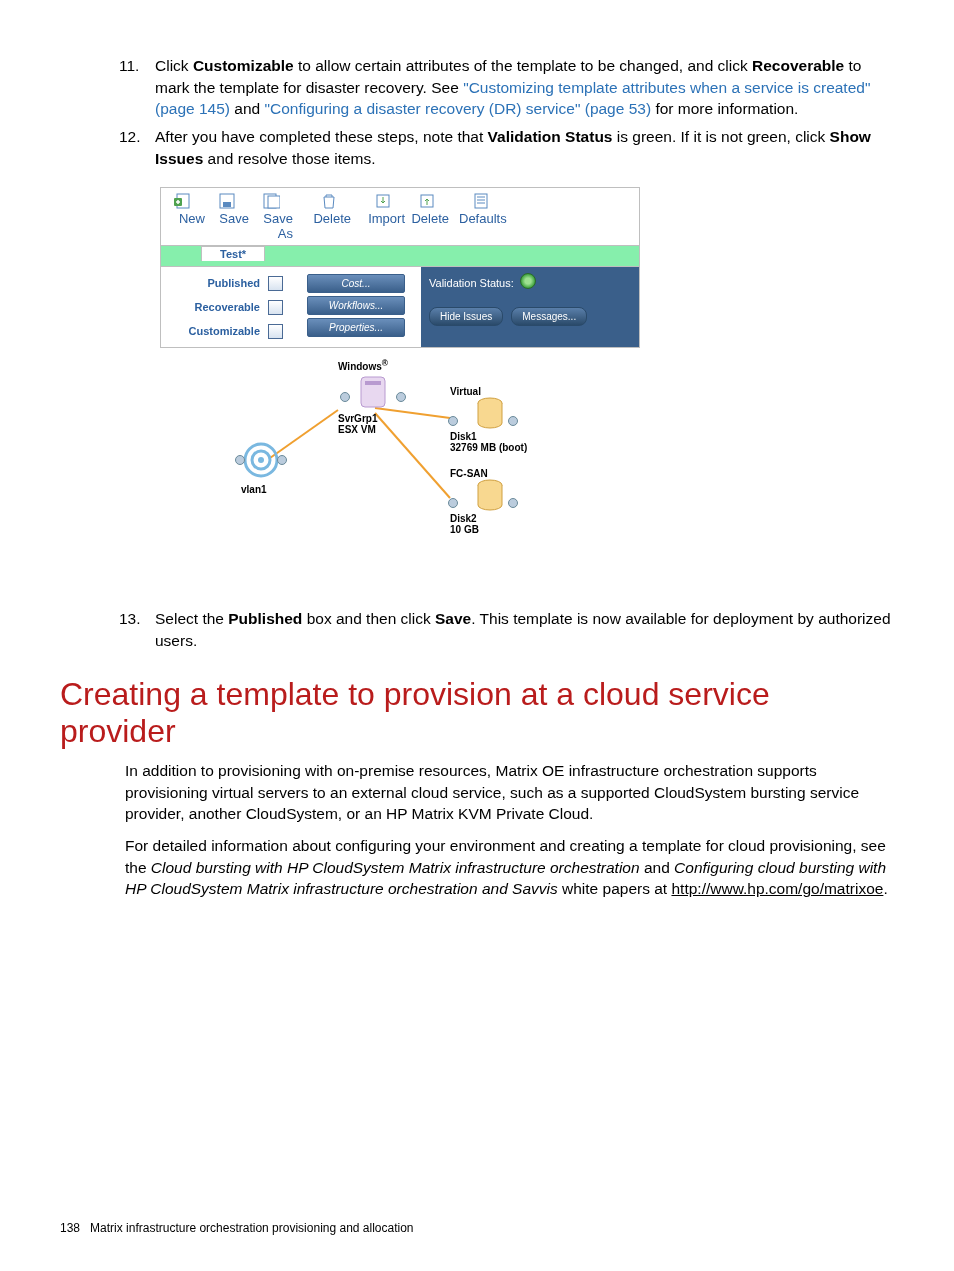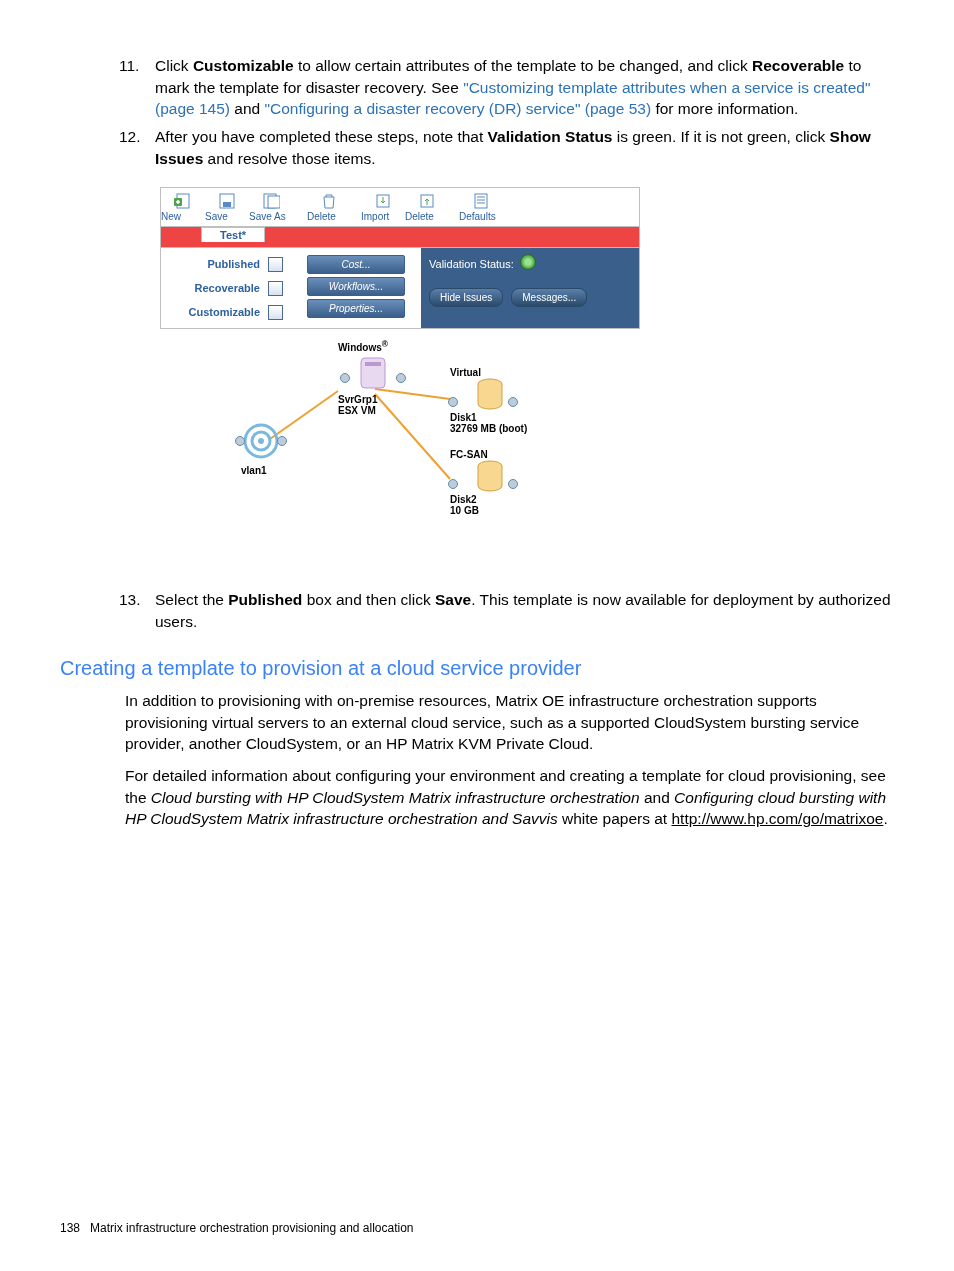--- a/index.html
+++ b/index.html
@@ -41,27 +41,27 @@
   }
   .toolbar {
     display: flex;
     background: #fff;
     border: 1px solid #bfbfbf;
     border-bottom: none;
   }
   .tool {
     width: 44px;
     padding: 5px 0 4px 0;
-    text-align: left;
-    font-size: 10px;
+    text-align: right;
+    font-size: 13px;
     color: #2c60a0;
   }
   .tool svg { display: block; margin: 0 auto 2px auto; }
   .tabrow {
-    background: #ef4444;
+    background: #86efac;
     border: 1px solid #bfbfbf;
     border-top: 1px solid #bfbfbf;
     height: 20px;
     position: relative;
   }
   .tab {
     position: absolute;
     left: 40px;
     top: 0;
     background: #fff;
@@ -143,24 +143,24 @@
   }
   .diagram {
     position: relative;
     height: 210px;
     margin: 10px 0 0 100px;
     width: 480px;
   }
   .node-label { font-size: 10px; font-weight: bold; text-align: left; color: #000; }
   .port { width: 8px; height: 8px; border-radius: 50%; background: #bcd; border: 1px solid #6a8a9a; position: absolute; }
   .heading {
-    font-size: 20px;
+    font-size: 32px;
     font-weight: normal;
     margin: 24px 0 10px 0;
-    color: #3b82f6;
+    color: #b91c1c;
   }
   .body-para {
     margin: 0 0 10px 65px;
     font-size: 15.5px;
     line-height: 1.4;
   }
   .footer {
     position: absolute;
     bottom: 36px;
     left: 60px;

